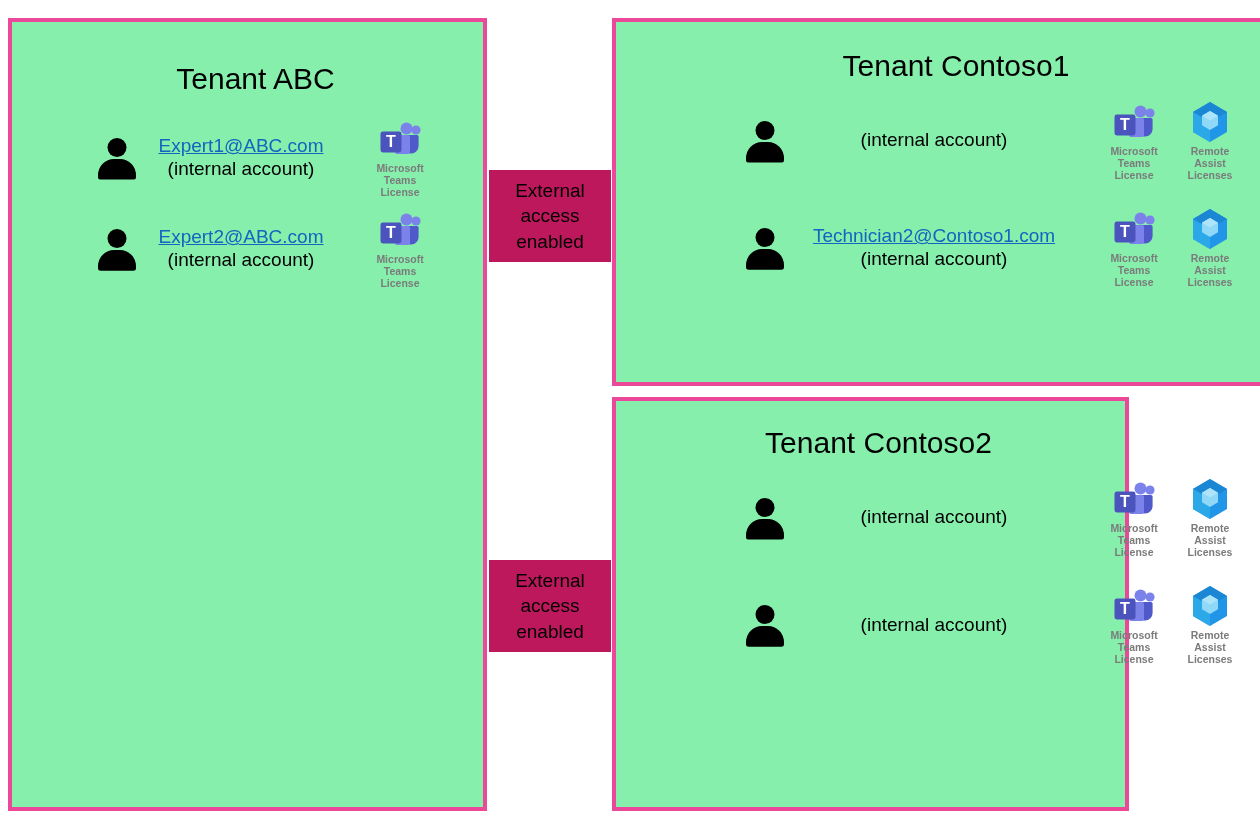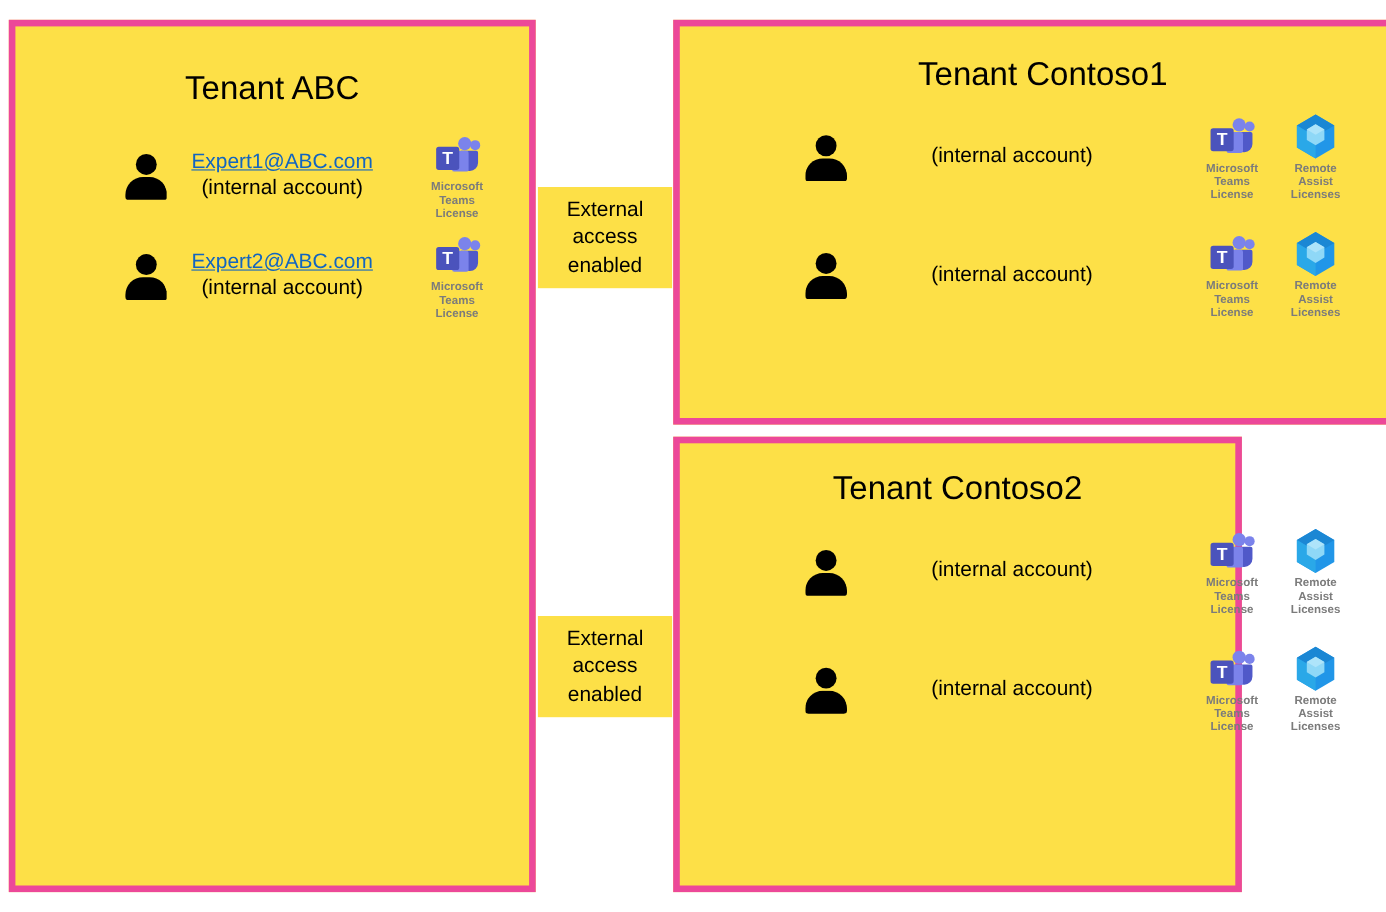--- a/index.html
+++ b/index.html
@@ -7,23 +7,24 @@
   body{
     width:1260px;height:829px;position:relative;overflow:hidden;
     font-family:"Liberation Sans","DejaVu Sans",sans-serif;
     color:#000000;
   }
   .canvas{position:absolute;inset:0;}
 
   
   .panel{
     position:absolute;
-    border:6px solid #ec4899;
-    background:#fde047;
+    border:4px solid #ec4899;
+    background:#86efac;
     box-sizing:border-box;
+    padding-left:16px;
   }
   #panel-abc      {left:8px;  top:18px;  width:479px; height:793px;}
   #panel-contoso1 {left:612px;top:18px;  width:672px; height:368px;}
   #panel-contoso2 {left:612px;top:397px; width:517px; height:414px;}
 
   .panel-title{
     text-align:center;
     font-size:30px;
     font-weight:400;
     line-height:1.1;
@@ -37,21 +38,21 @@
 
   
   .rows{margin-top:18px;}
   .rows.abc{margin-top:22px;}
   .user-row{
     display:flex;
     align-items:center;
     gap:12px;
     margin-bottom:12px;
   }
-  .rows.abc .user-row{padding-left:66px;margin-bottom:10px;justify-content:center;}
+  .rows.abc .user-row{padding-left:66px;margin-bottom:10px;}
   .rows.contoso .user-row{padding-left:110px;margin-bottom:26px;}
 
   
   .person-icon{
     width:46px;height:44px;position:relative;flex:0 0 auto;
   }
   .person-icon .head{
     position:absolute;left:50%;top:2px;transform:translateX(-50%);
     width:19px;height:19px;border-radius:50%;background:#000;
   }
@@ -100,21 +101,21 @@
     line-height:1.15;
     color:#7b7b7b;
     margin-top:1px;
     white-space:pre-line;
     font-weight:bold;
   }
 
   
   .ext-chip{
     position:absolute;
-    background:#fde047;
+    background:#be185d;
     display:flex;align-items:center;justify-content:center;
     text-align:center;
     font-size:19px;
     line-height:1.35;
     color:#000;
   }
   #ext-access-1{left:489px;top:170px;width:122px;height:92px;}
   #ext-access-2{left:489px;top:560px;width:122px;height:92px;}
 </style>
 </head>
@@ -225,20 +226,21 @@
           </span>
         </span>
       </div>
 
       <div class="user-row">
         <span class="person-icon">
           <span class="head"></span>
             <span class="body"></span>
         </span>
         <span class="user-text">
+          <span class="user-email">Technician2@Contoso1.com</span>
           <span class="user-sub">(internal account)</span>
         </span>
         <span class="licenses">
           <span class="license">
             <span class="glyph">
               <svg width="42" height="34" viewBox="0 0 42 34" xmlns="http://www.w3.org/2000/svg">
                 <circle cx="27.5" cy="6.5" r="6" fill="#7b83eb"></circle>
                 <circle cx="37" cy="8" r="4.6" fill="#7b83eb"></circle>
                 <path d="M24 13h14a1.6 1.6 0 0 1 1.6 1.6v9.4a7.4 7.4 0 0 1-7.4 7.4h-.6A7.6 7.6 0 0 1 24 23.8z" fill="#5059c9"></path>
                 <rect x="16" y="13" width="15" height="19" rx="2" fill="#7b83eb"></rect>

